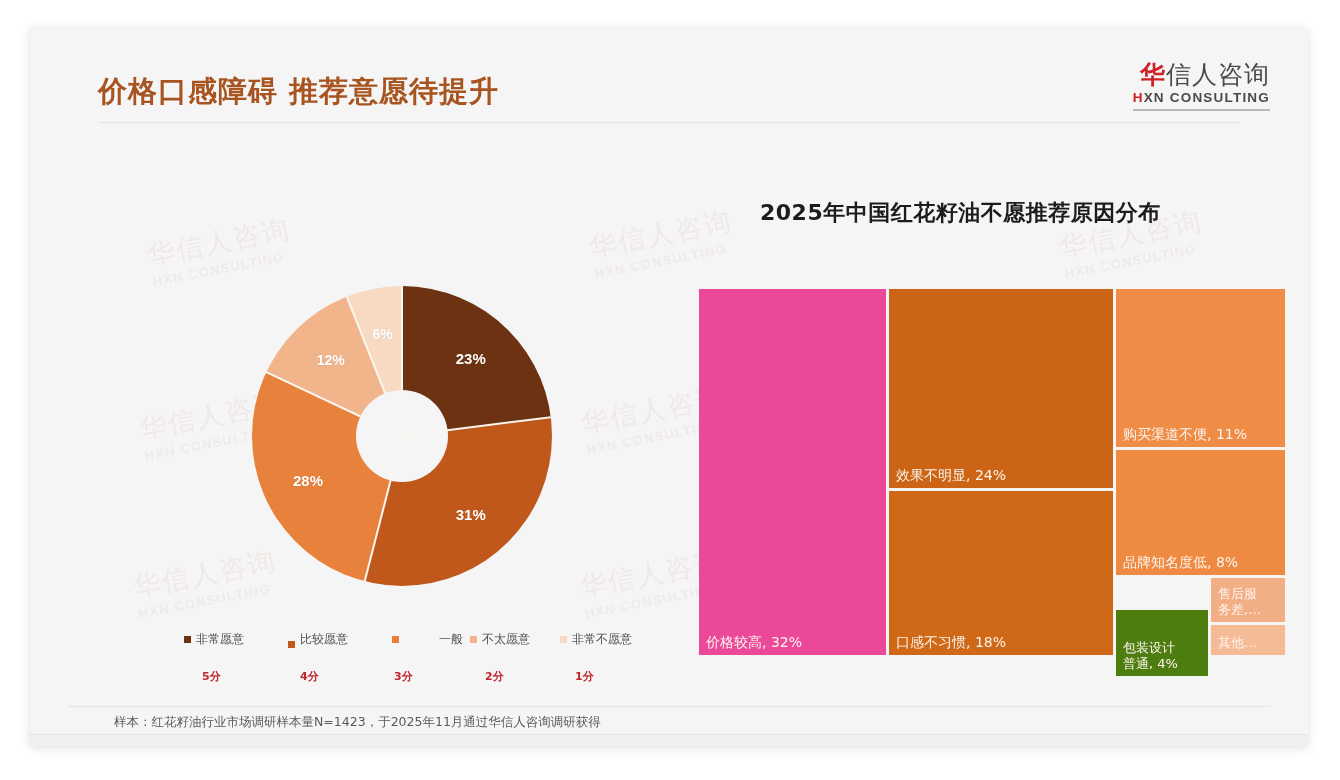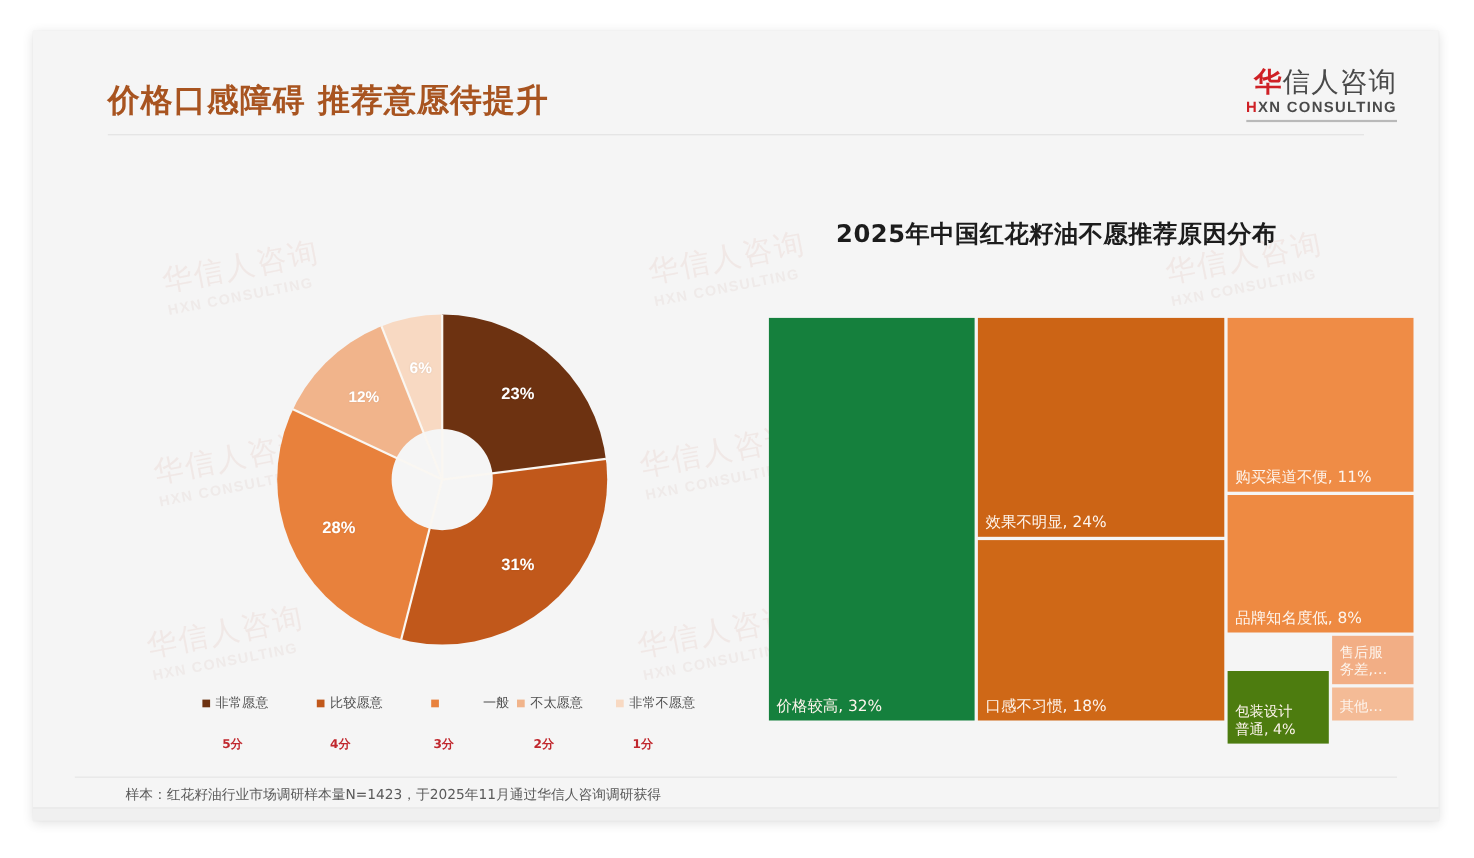--- a/index.html
+++ b/index.html
@@ -273,21 +273,21 @@
         <div class="slice-label" style="left: 78.8071px; top: 74.1873px; font-size: 14px;">12%</div>
         <div class="slice-label" style="left: 130.512px; top: 47.8421px; font-size: 14px;">6%</div>
       </div>
   </div>
 
   <div id="legend">
       <div class="legend-item" style="left: 14px; top: 0px;">
         <span class="legend-swatch" style="background: rgb(109, 50, 17);"></span>
         <span>非常愿意</span>
       </div>
-      <div class="legend-item" style="left: 118px; top: 0px;">
+      <div class="legend-item" style="left: 118px; top: 0px; align-items: flex-end;">
         <span class="legend-swatch" style="background: rgb(193, 88, 27);"></span>
         <span>比较愿意</span>
       </div>
       <div class="legend-item" style="left: 222px; top: 0px; gap: 40px;">
         <span class="legend-swatch" style="background: rgb(232, 129, 60);"></span>
         <span>一般</span>
       </div>
       <div class="legend-item" style="left: 300px; top: 0px;">
         <span class="legend-swatch" style="background: rgb(241, 180, 139);"></span>
         <span>不太愿意</span>
@@ -299,21 +299,21 @@
     </div>
   <div id="scores">
       <div class="score-item" style="left: 32px;">5分</div>
       <div class="score-item" style="left: 130px;">4分</div>
       <div class="score-item" style="left: 224px;">3分</div>
       <div class="score-item" style="left: 315px;">2分</div>
       <div class="score-item" style="left: 405px;">1分</div>
     </div>
 
   <div id="treemap">
-      <div class="tm-cell" style="left: 0px; top: 0px; width: 187px; height: 366px; background: #15803d;">
+      <div class="tm-cell" style="left: 0px; top: 0px; width: 187px; height: 366px; background: #ec4899;">
         <div class="tm-label">价格较高, 32%</div>
       </div>
       <div class="tm-cell" style="left: 190px; top: 0px; width: 224px; height: 199px; background: rgb(204, 100, 21);">
         <div class="tm-label">效果不明显, 24%</div>
       </div>
       <div class="tm-cell" style="left: 190px; top: 202px; width: 224px; height: 164px; background: rgb(207, 104, 23);">
         <div class="tm-label">口感不习惯, 18%</div>
       </div>
       <div class="tm-cell" style="left: 417px; top: 0px; width: 169px; height: 158px; background: rgb(239, 140, 70);">
         <div class="tm-label">购买渠道不便, 11%</div>

